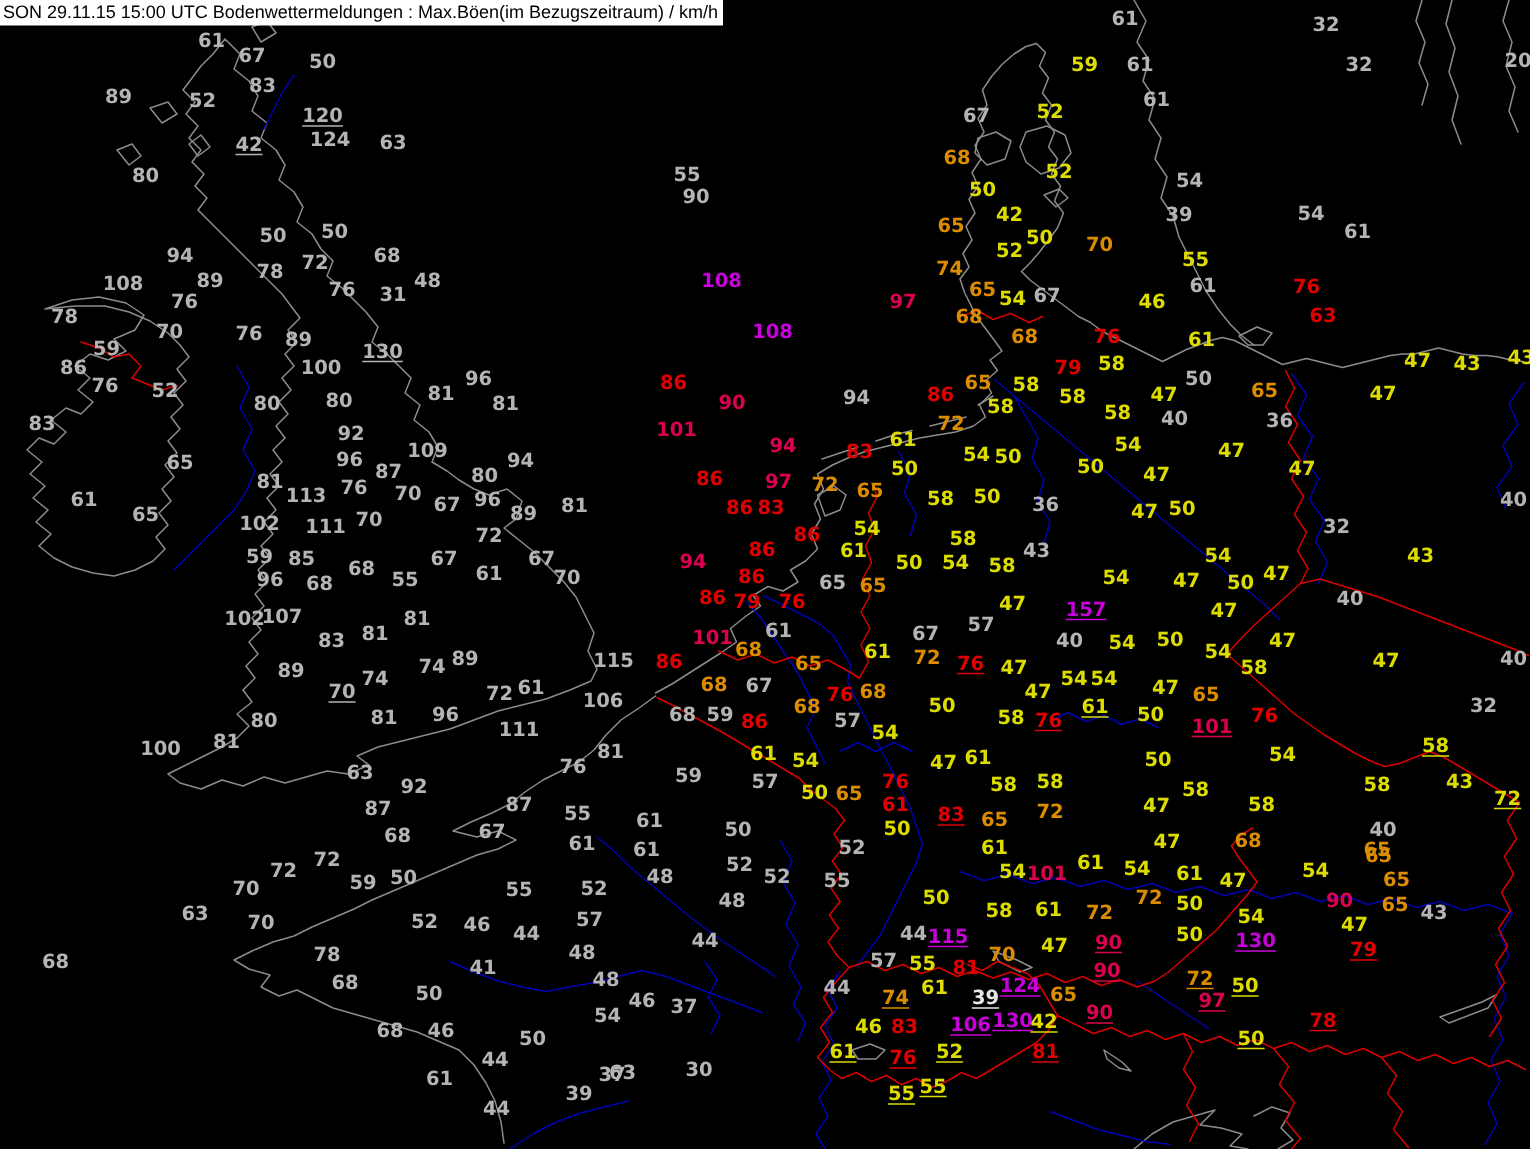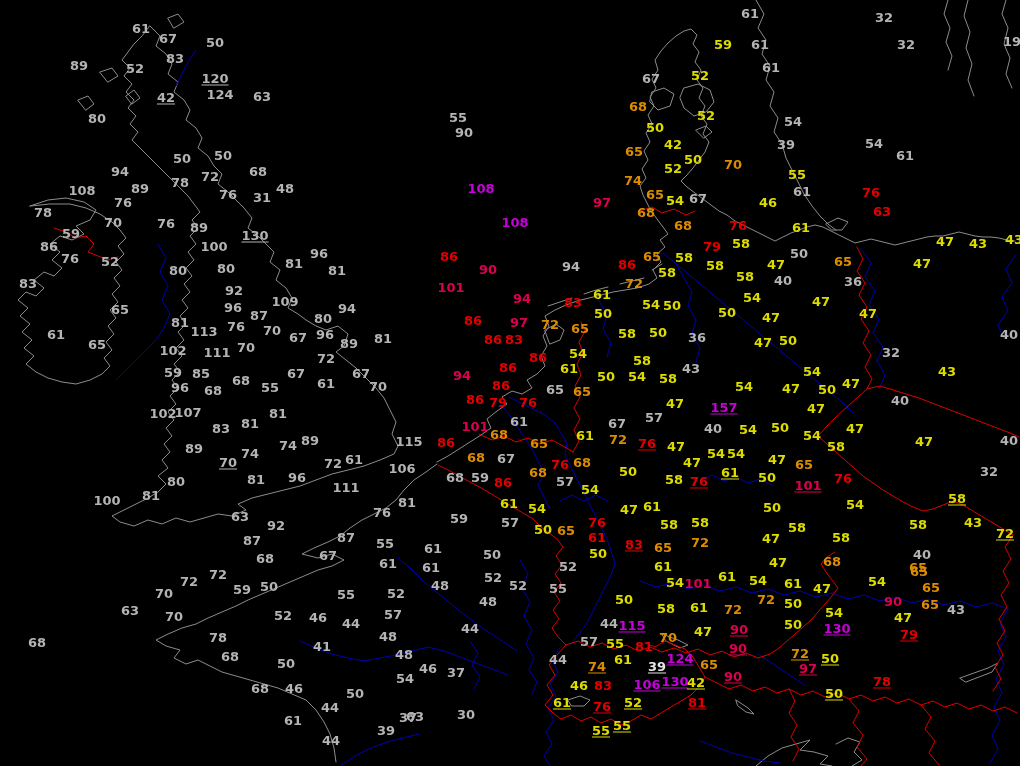--- a/index.html
+++ b/index.html
@@ -250,21 +250,21 @@
       <span class="st" style="left: 786px; top: 144px; color: rgb(180, 180, 180);">39</span>
       <span class="st" style="left: 750px; top: 13px; color: rgb(180, 180, 180);">61</span>
       <span class="st" style="left: 760px; top: 44px; color: rgb(180, 180, 180);">61</span>
       <span class="st" style="left: 771px; top: 67px; color: rgb(180, 180, 180);">61</span>
       <span class="st" style="left: 651px; top: 78px; color: rgb(180, 180, 180);">67</span>
       <span class="st" style="left: 698px; top: 198px; color: rgb(180, 180, 180);">67</span>
       <span class="st" style="left: 874px; top: 143px; color: rgb(180, 180, 180);">54</span>
       <span class="st" style="left: 905px; top: 155px; color: rgb(180, 180, 180);">61</span>
       <span class="st" style="left: 884px; top: 17px; color: rgb(180, 180, 180);">32</span>
       <span class="st" style="left: 906px; top: 44px; color: rgb(180, 180, 180);">32</span>
-      <span class="st" style="left: 1012px; top: 41px; color: rgb(180, 180, 180);">19</span>
+      <span class="st" style="left: 1012px; top: 41px; color: rgb(180, 180, 180);">20</span>
       <span class="st" style="left: 853px; top: 281px; color: rgb(180, 180, 180);">36</span>
       <span class="st" style="left: 891px; top: 352px; color: rgb(180, 180, 180);">32</span>
       <span class="st" style="left: 900px; top: 400px; color: rgb(180, 180, 180);">40</span>
       <span class="st" style="left: 1009px; top: 334px; color: rgb(180, 180, 180);">40</span>
       <span class="st" style="left: 1009px; top: 440px; color: rgb(180, 180, 180);">40</span>
       <span class="st" style="left: 989px; top: 471px; color: rgb(180, 180, 180);">32</span>
       <span class="st" style="left: 922px; top: 554px; color: rgb(180, 180, 180);">40</span>
       <span class="st" style="left: 956px; top: 609px; color: rgb(180, 180, 180);">43</span>
       <span class="st" style="left: 609px; top: 623px; color: rgb(180, 180, 180);">44</span>
       <span class="st" style="left: 589px; top: 641px; color: rgb(180, 180, 180);">57</span>
@@ -459,13 +459,16 @@
       <span class="st" style="left: 462px; top: 375px; color: rgb(220, 0, 80);">94</span>
       <span class="st" style="left: 475px; top: 426px; color: rgb(220, 0, 80);">101</span>
       <span class="st u" style="left: 808px; top: 485px; color: rgb(220, 0, 80);">101</span>
       <span class="st" style="left: 698px; top: 583px; color: rgb(220, 0, 80);">101</span>
       <span class="st u" style="left: 739px; top: 629px; color: rgb(220, 0, 80);">90</span>
       <span class="st u" style="left: 738px; top: 648px; color: rgb(220, 0, 80);">90</span>
       <span class="st u" style="left: 733px; top: 676px; color: rgb(220, 0, 80);">90</span>
       <span class="st" style="left: 893px; top: 601px; color: rgb(220, 0, 80);">90</span>
       <span class="st u" style="left: 808px; top: 668px; color: rgb(220, 0, 80);">97</span>
     </div>
+  <div class="titlebar">
+    <span>SON 29.11.15 15:00 UTC  Bodenwettermeldungen :  Max.Böen(im Bezugszeitraum) / km/h</span>
+  </div>
 </div>
 
 </body></html>

